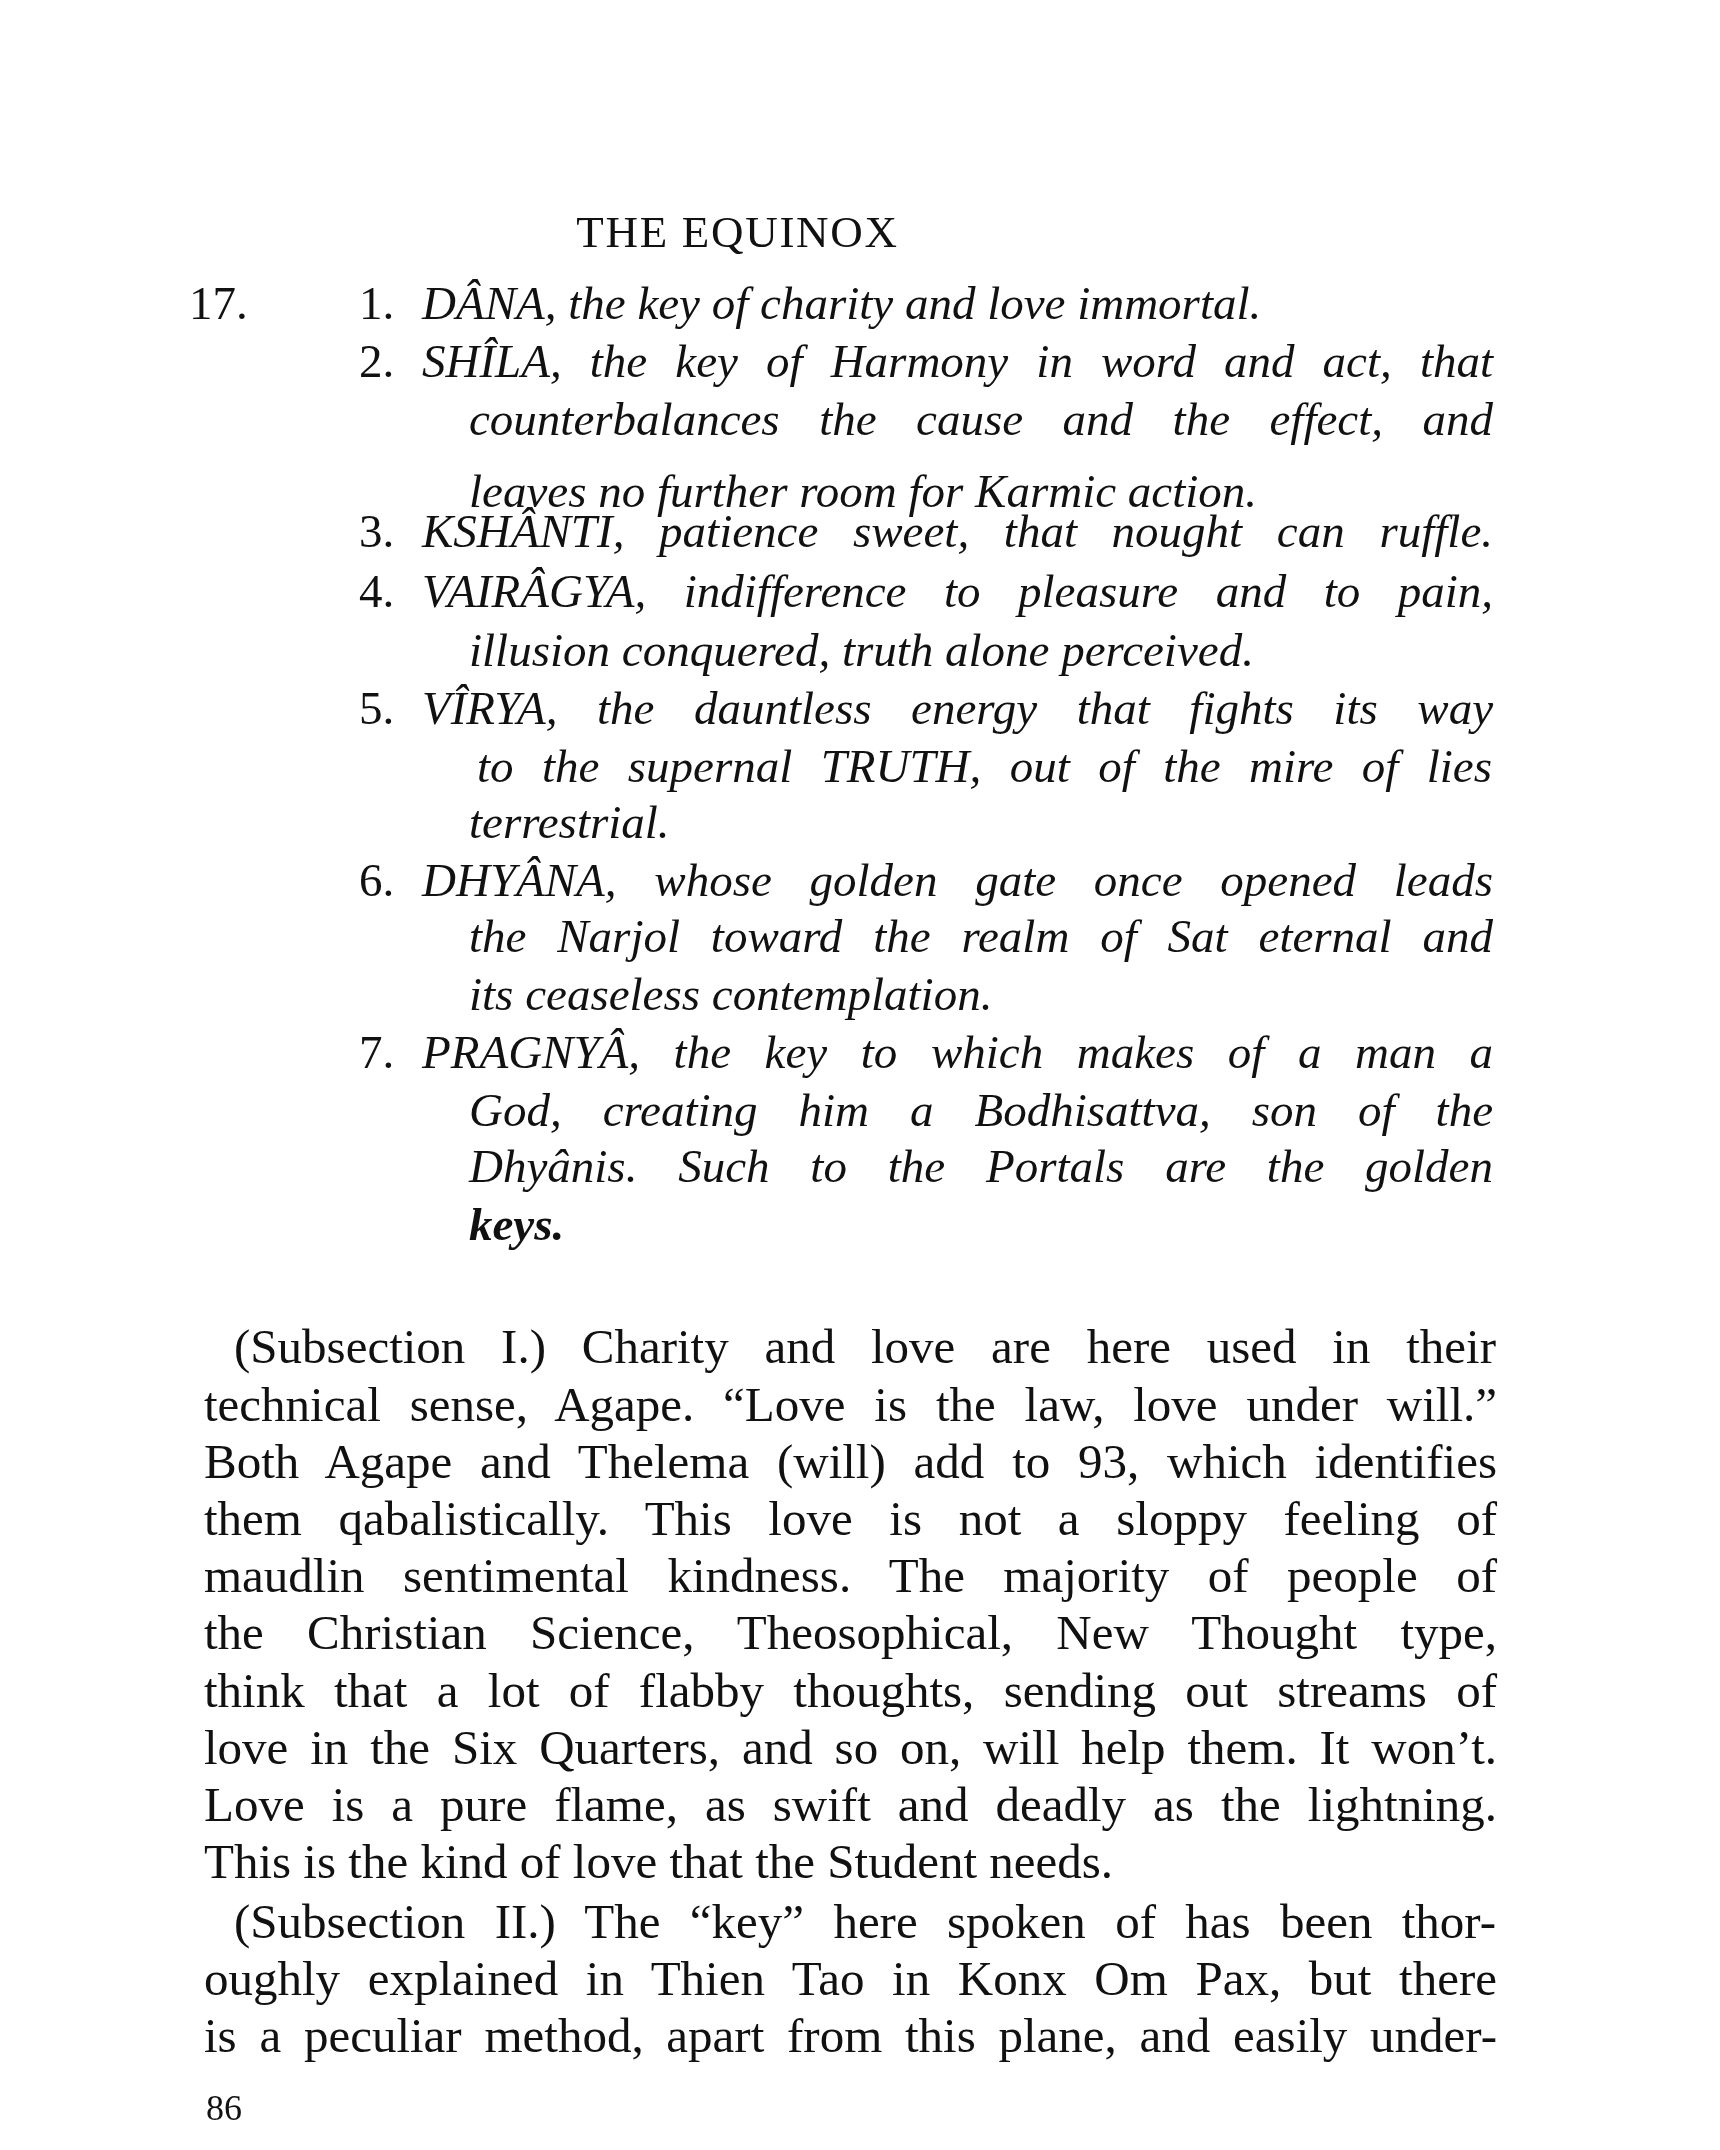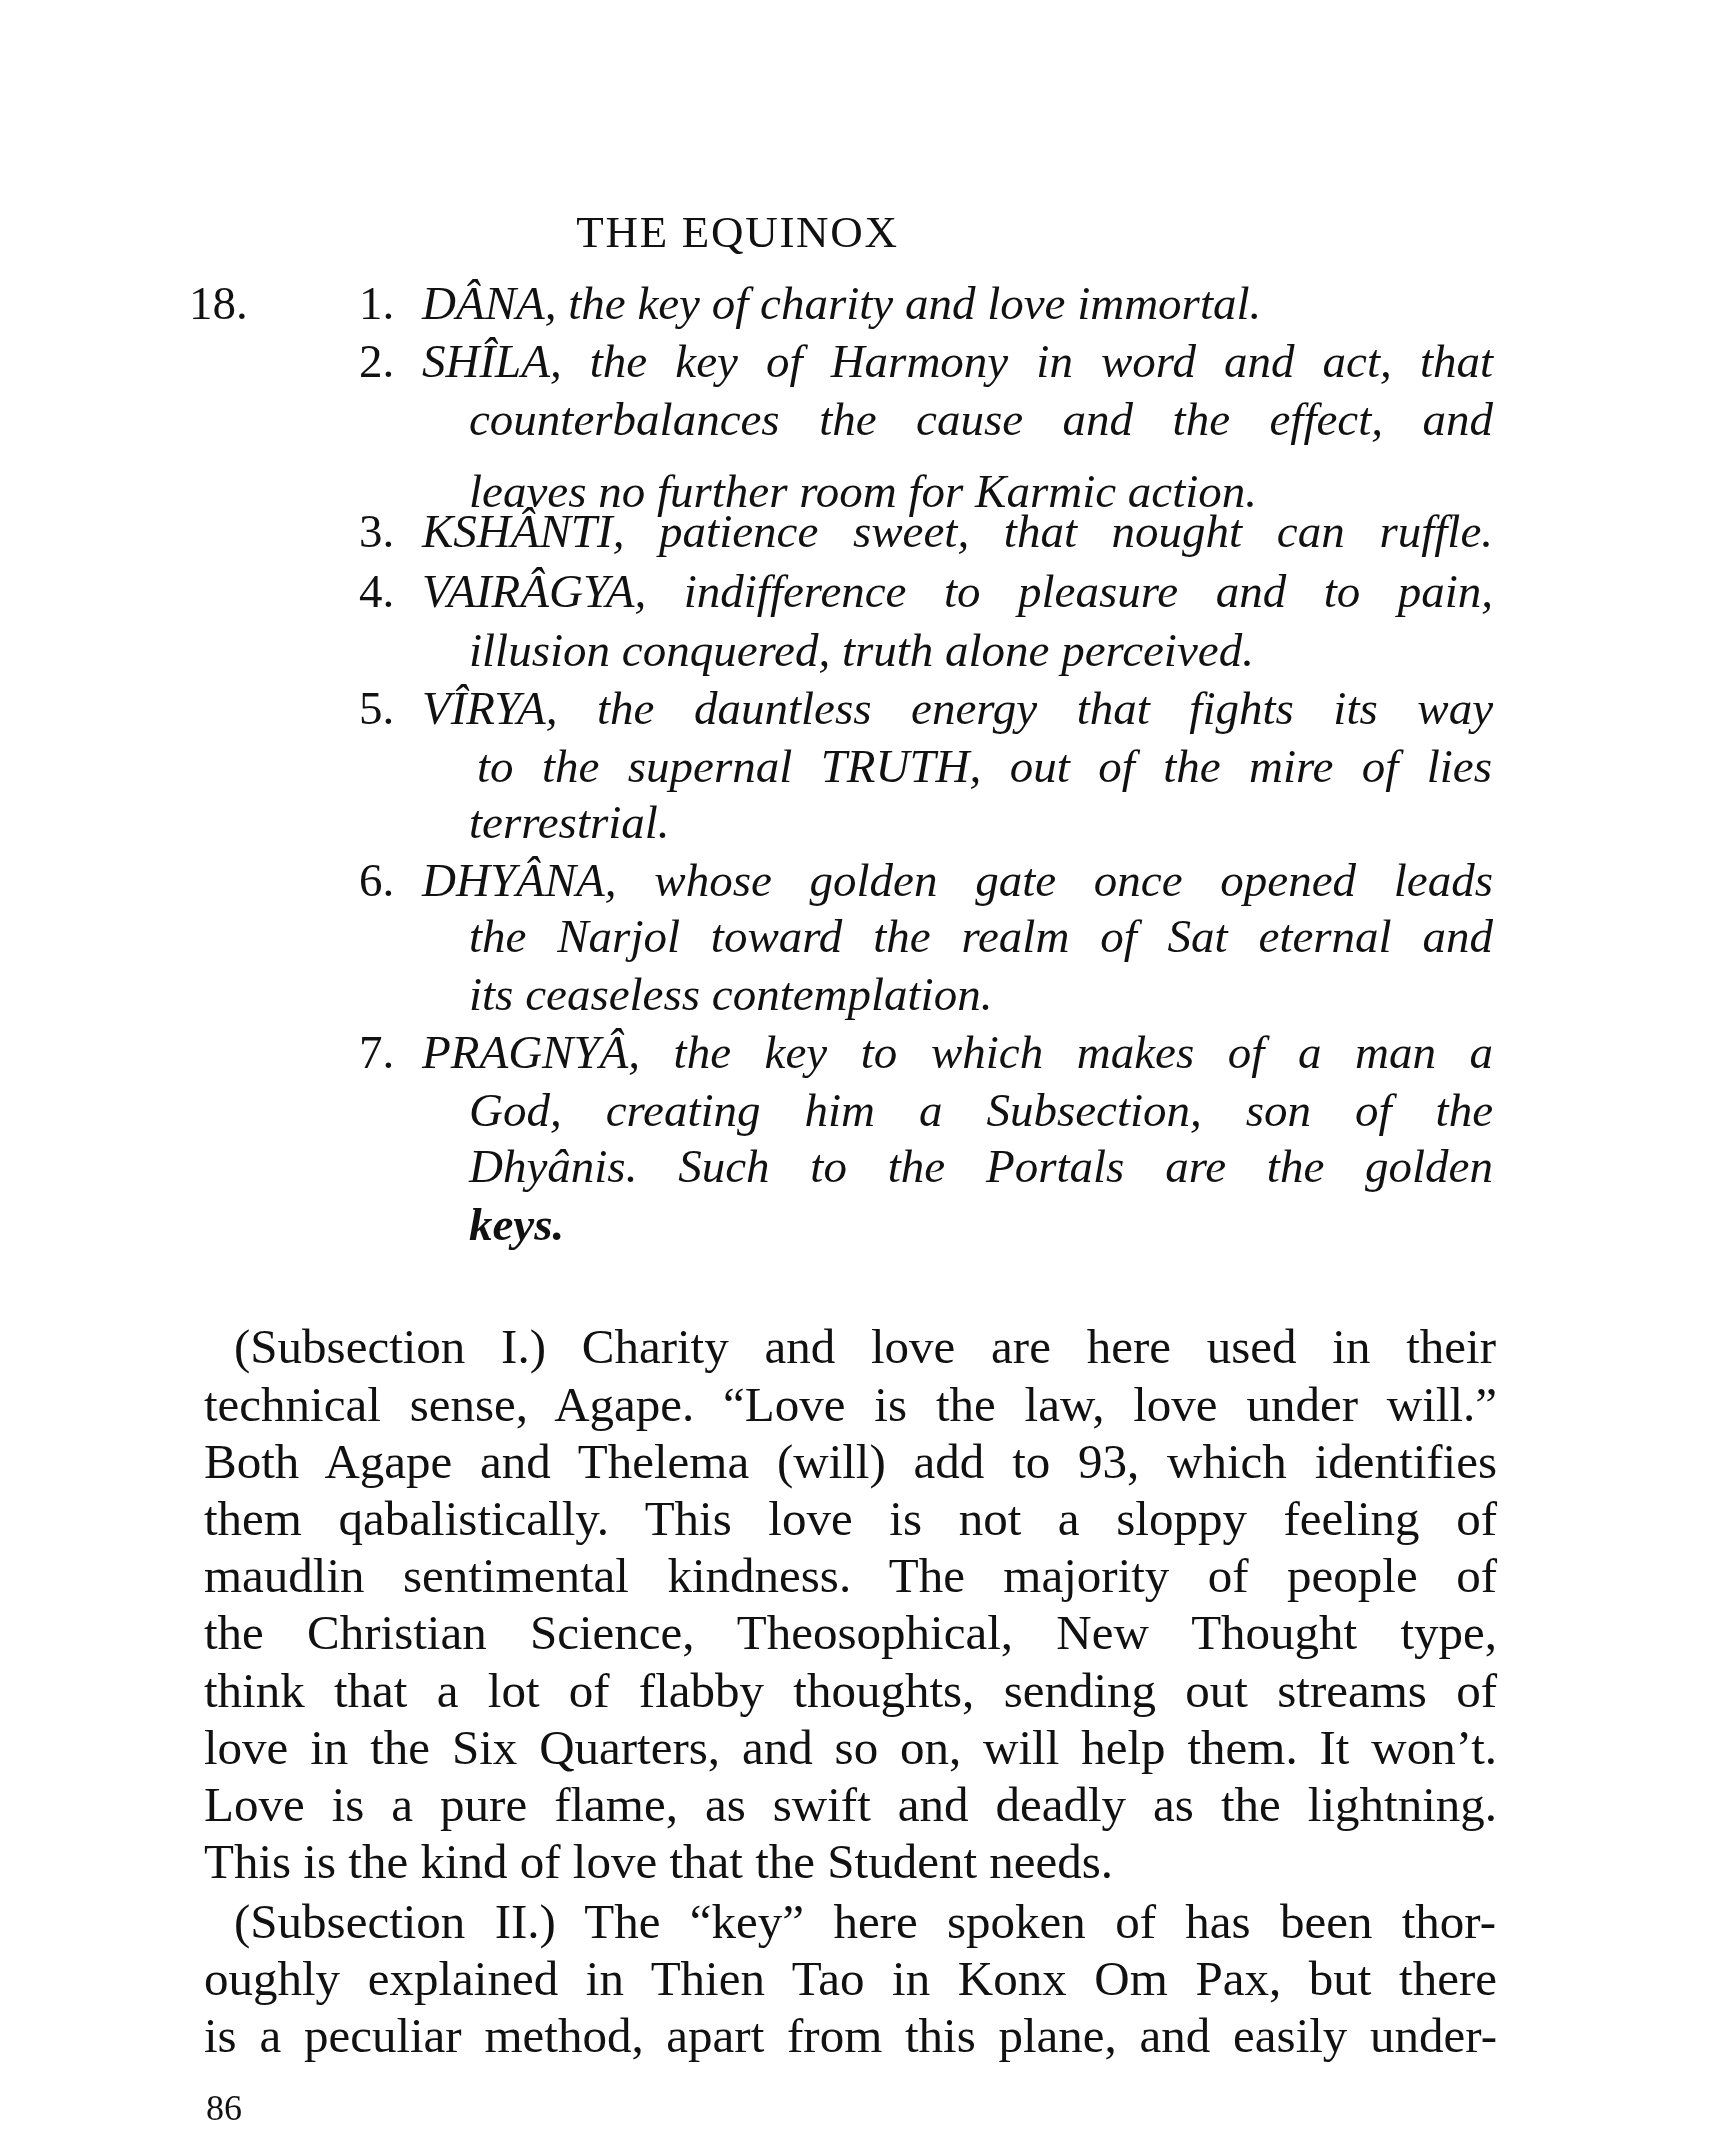--- a/index.html
+++ b/index.html
@@ -20,21 +20,21 @@
   .bold { font-weight: bold; }
 </style>
 </head>
 <body>
 
 <div class="page">
 
   <div class="running-head">THE EQUINOX</div>
 
   <div>
-    <span class="line num" style="left:189px; top:275px;">18.</span>
+    <span class="line num" style="left:189px; top:275px;">17.</span>
 
     <span class="line num" style="left:359px; top:275px;">1.</span>
     <span class="line it" style="left:422px; top:275px;">DÂNA, the key of charity and love immortal.</span>
 
     <span class="line num" style="left:359px; top:333px;">2.</span>
     <span class="line it justify" style="left:422px; top:333px; width:1071px;">SHÎLA, the key of Harmony in word and act, that</span>
     <span class="line it justify" style="left:469px; top:391px; width:1024px;">counterbalances the cause and the effect, and</span>
     <span class="line it" style="left:469px; top:447px;margin-top:16px;">leaves no further room for Karmic action.</span>
 
     <span class="line num" style="left:359px; top:503px;">3.</span>
@@ -49,21 +49,21 @@
     <span class="line it justify" style="left:477px; top:738px; width:1015px;">to the supernal TRUTH, out of the mire of lies</span>
     <span class="line it" style="left:469px; top:794px;">terrestrial.</span>
 
     <span class="line num" style="left:359px; top:852px;">6.</span>
     <span class="line it justify" style="left:422px; top:852px; width:1071px;">DHYÂNA, whose golden gate once opened leads</span>
     <span class="line it justify" style="left:469px; top:908px; width:1024px;">the Narjol toward the realm of Sat eternal and</span>
     <span class="line it" style="left:469px; top:966px;">its ceaseless contemplation.</span>
 
     <span class="line num" style="left:359px; top:1024px;">7.</span>
     <span class="line it justify" style="left:422px; top:1024px; width:1071px;">PRAGNYÂ, the key to which makes of a man a</span>
-    <span class="line it justify" style="left:469px; top:1082px; width:1024px;">God, creating him a Subsection, son of the</span>
+    <span class="line it justify" style="left:469px; top:1082px; width:1024px;">God, creating him a Bodhisattva, son of the</span>
     <span class="line it justify" style="left:469px; top:1138px; width:1024px;">Dhyânis. Such to the Portals are the golden</span>
     <span class="line it bold" style="left:469px; top:1196px;">keys.</span>
   </div>
 
   <div>
     <div class="body-line indent" style="top:1318px;">(Subsection I.)  Charity and love are here used in their</div>
     <div class="body-line" style="top:1376px;">technical sense, Agape.  “Love is the law, love under will.”</div>
     <div class="body-line" style="top:1433px;">Both Agape and Thelema (will) add to 93, which identifies</div>
     <div class="body-line" style="top:1490px;">them qabalistically.  This love is not a sloppy feeling of</div>
     <div class="body-line" style="top:1547px;">maudlin sentimental kindness.  The majority of people of</div>

